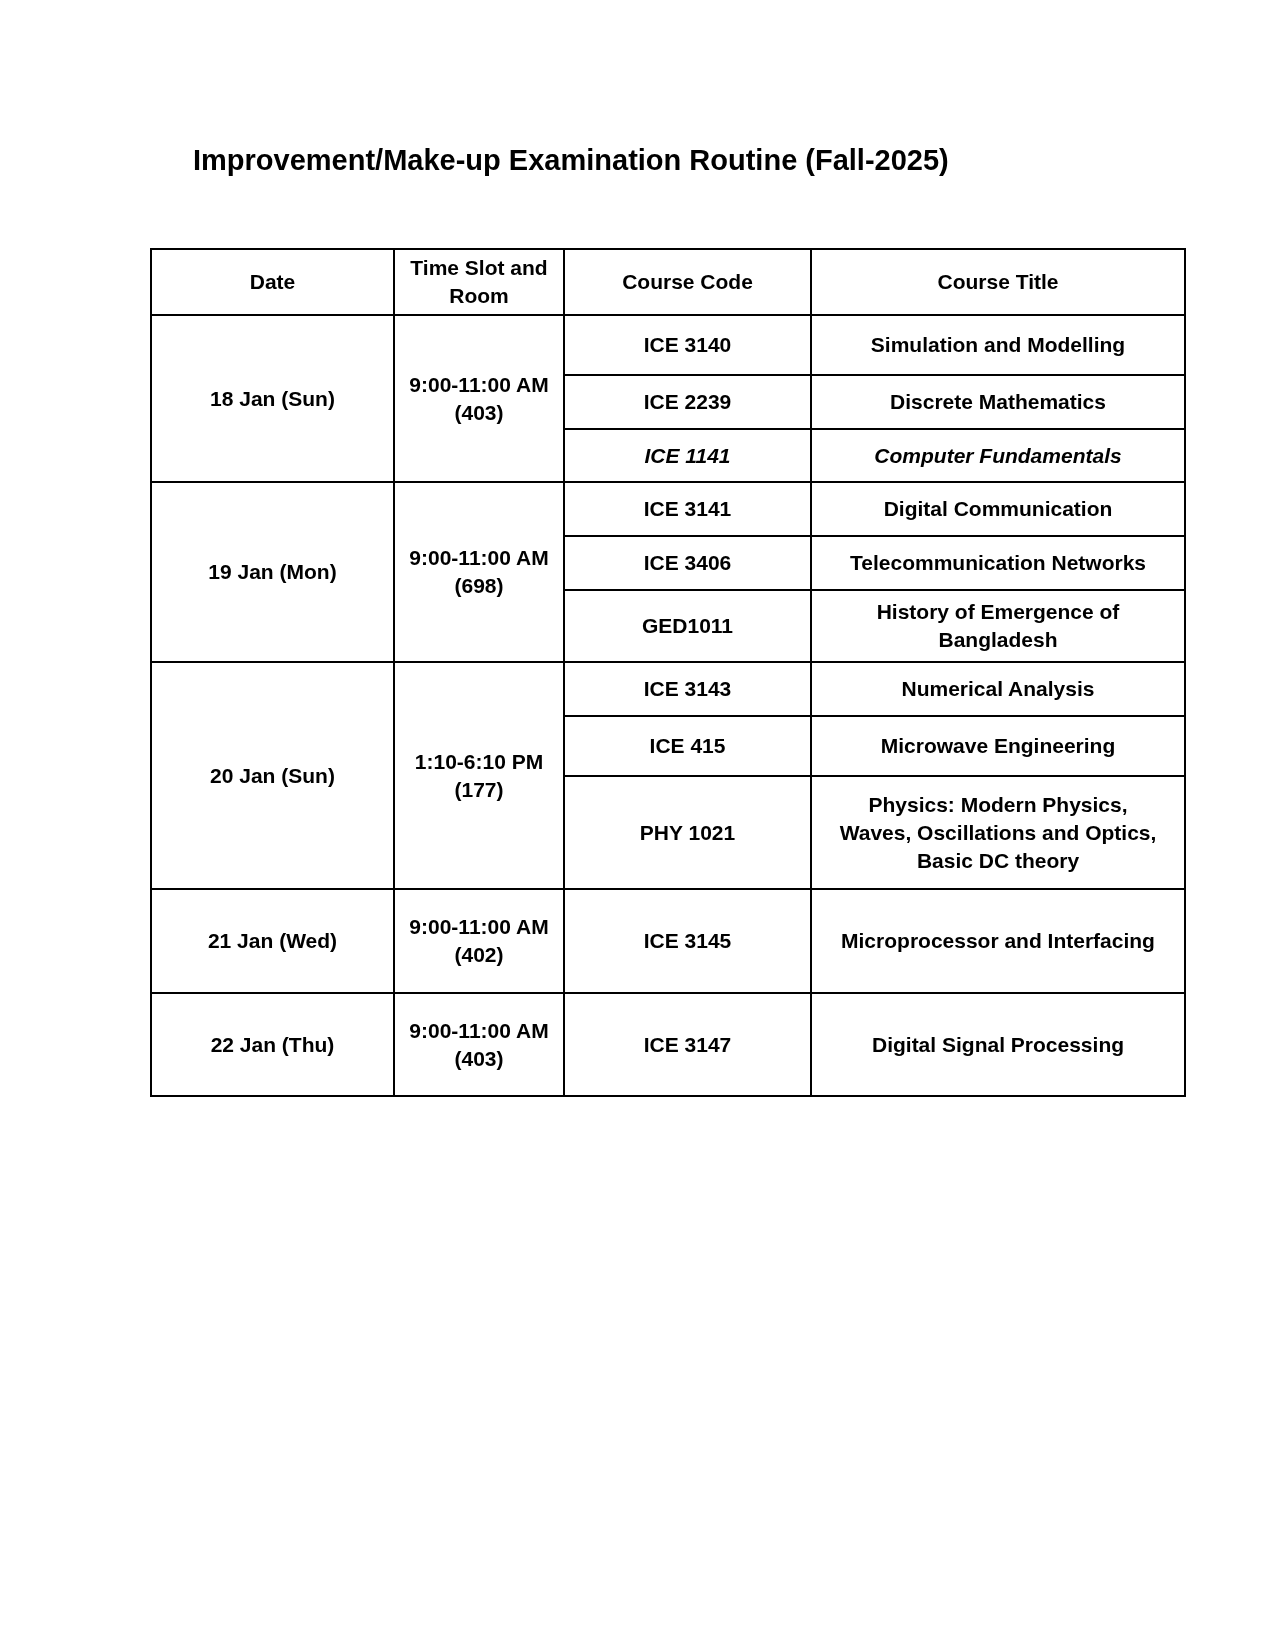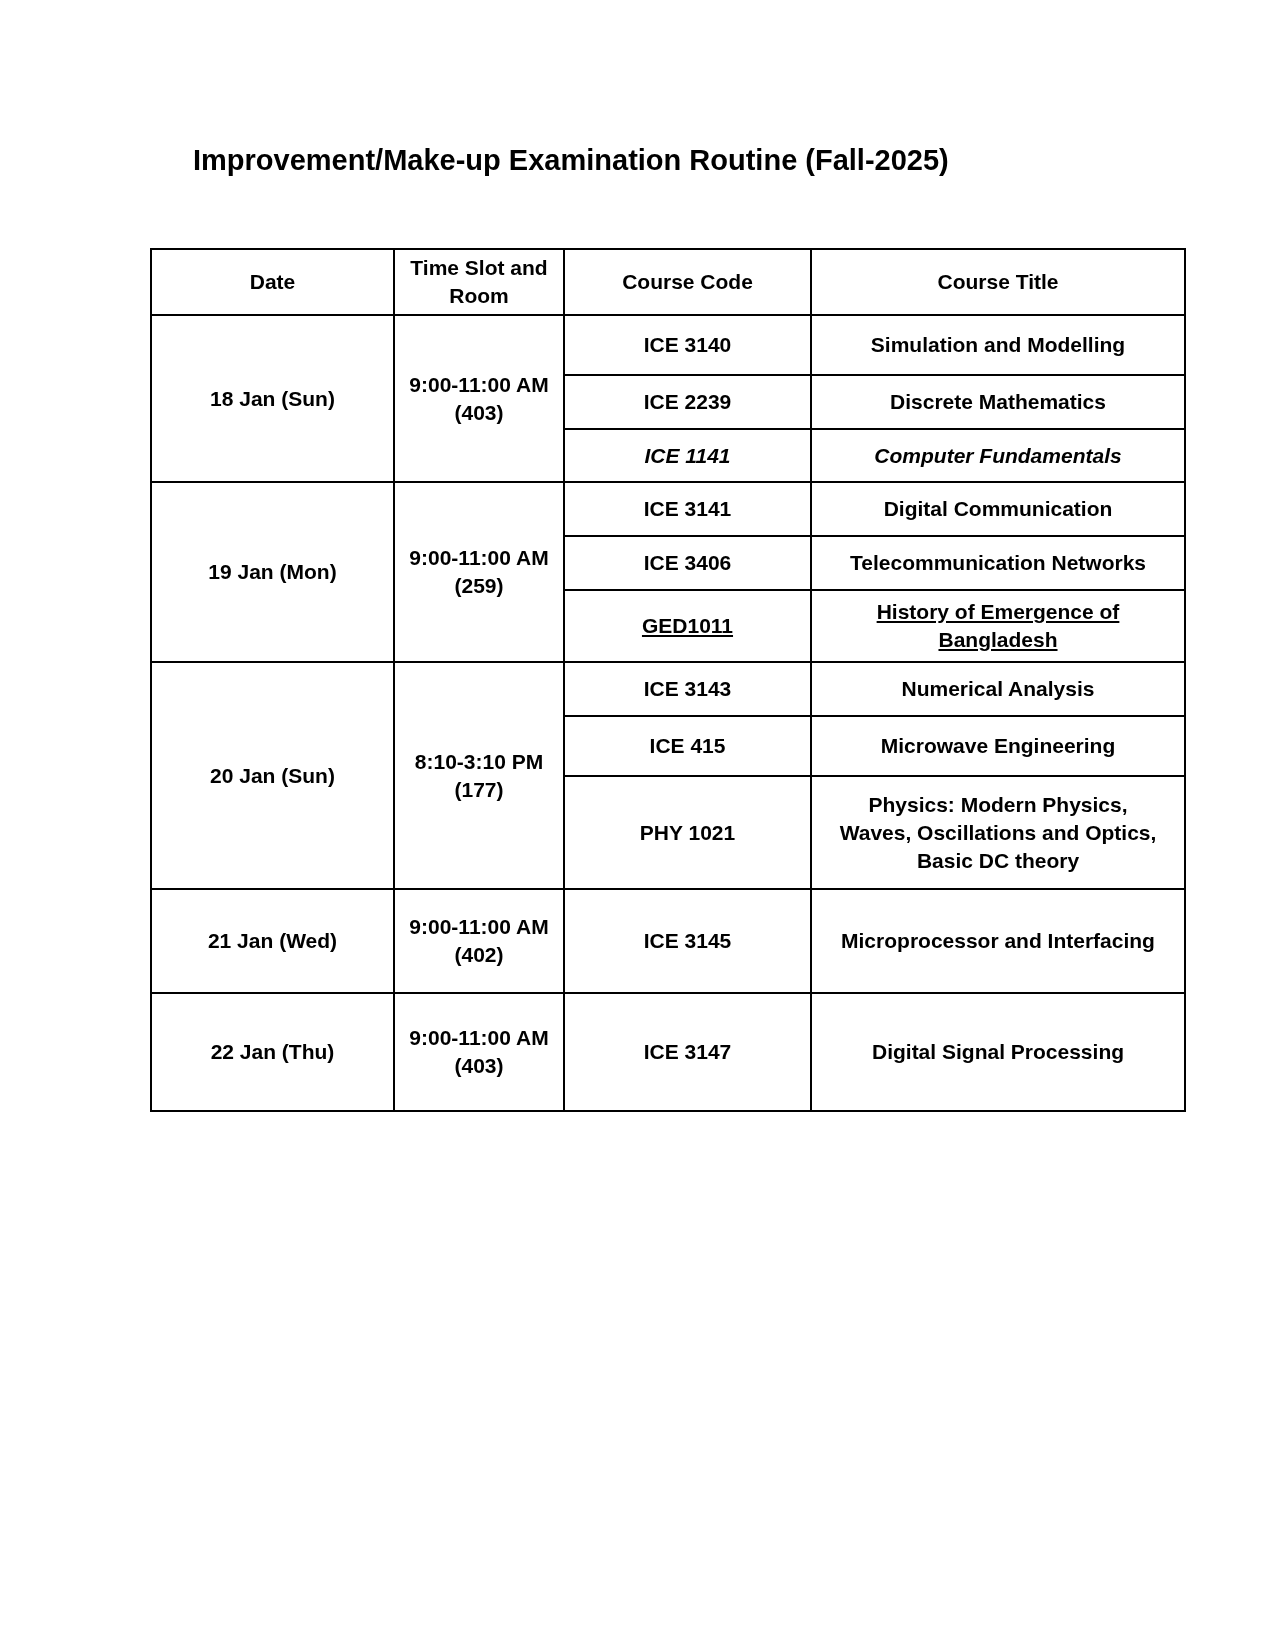--- a/index.html
+++ b/index.html
@@ -37,24 +37,24 @@
     line-height: 28px;
     padding: 2px;
     white-space: pre-line;
     overflow: hidden;
   }
   
   tr.h66  { height: 66px; }
   tr.h60  { height: 60px; }
   tr.h54  { height: 54px; }
   tr.h53  { height: 53px; font-style: italic; }
-  tr.h72  { height: 72px; text-decoration: underline; }
+  tr.h72  { height: 72px; }
   tr.h113 { height: 113px; }
   tr.h104 { height: 104px; margin-top: 36px; }
-  tr.h106 { height: 118px; }
+  tr.h106 { height: 103px; }
   td.vtop { vertical-align: top; padding-top: 6px; }
 </style>
 </head>
 <body>
 
 <div class="page">
 
   <div class="doc-title">Improvement/Make-up Examination Routine (Fall-2025)</div>
 
   <table class="exam-table">
@@ -84,37 +84,37 @@
       <td>ICE 2239</td>
       <td>Discrete Mathematics</td>
     </tr>
     <tr class="h53">
       <td>ICE 1141</td>
       <td>Computer Fundamentals</td>
     </tr>
 
     <tr class="h54">
       <td rowspan="3">19 Jan (Mon)</td>
-      <td rowspan="3"><span>9:00-11:00 AM</span><br><span>(259)</span></td>
+      <td rowspan="3"><span>9:00-11:00 AM</span><br><span>(698)</span></td>
       <td>ICE 3141</td>
       <td>Digital Communication</td>
     </tr>
     <tr class="h54">
       <td>ICE 3406</td>
       <td>Telecommunication Networks</td>
     </tr>
     <tr class="h72">
       <td>GED1011</td>
       <td>History of Emergence of
 Bangladesh</td>
     </tr>
 
     <tr class="h54">
       <td rowspan="3">20 Jan (Sun)</td>
-      <td rowspan="3"><span>8:10-3:10 PM</span><br><span>(177)</span></td>
+      <td rowspan="3"><span>1:10-6:10 PM</span><br><span>(177)</span></td>
       <td>ICE 3143</td>
       <td>Numerical Analysis</td>
     </tr>
     <tr class="h60">
       <td>ICE 415</td>
       <td>Microwave Engineering</td>
     </tr>
     <tr class="h113">
       <td>PHY 1021</td>
       <td>Physics: Modern Physics,

